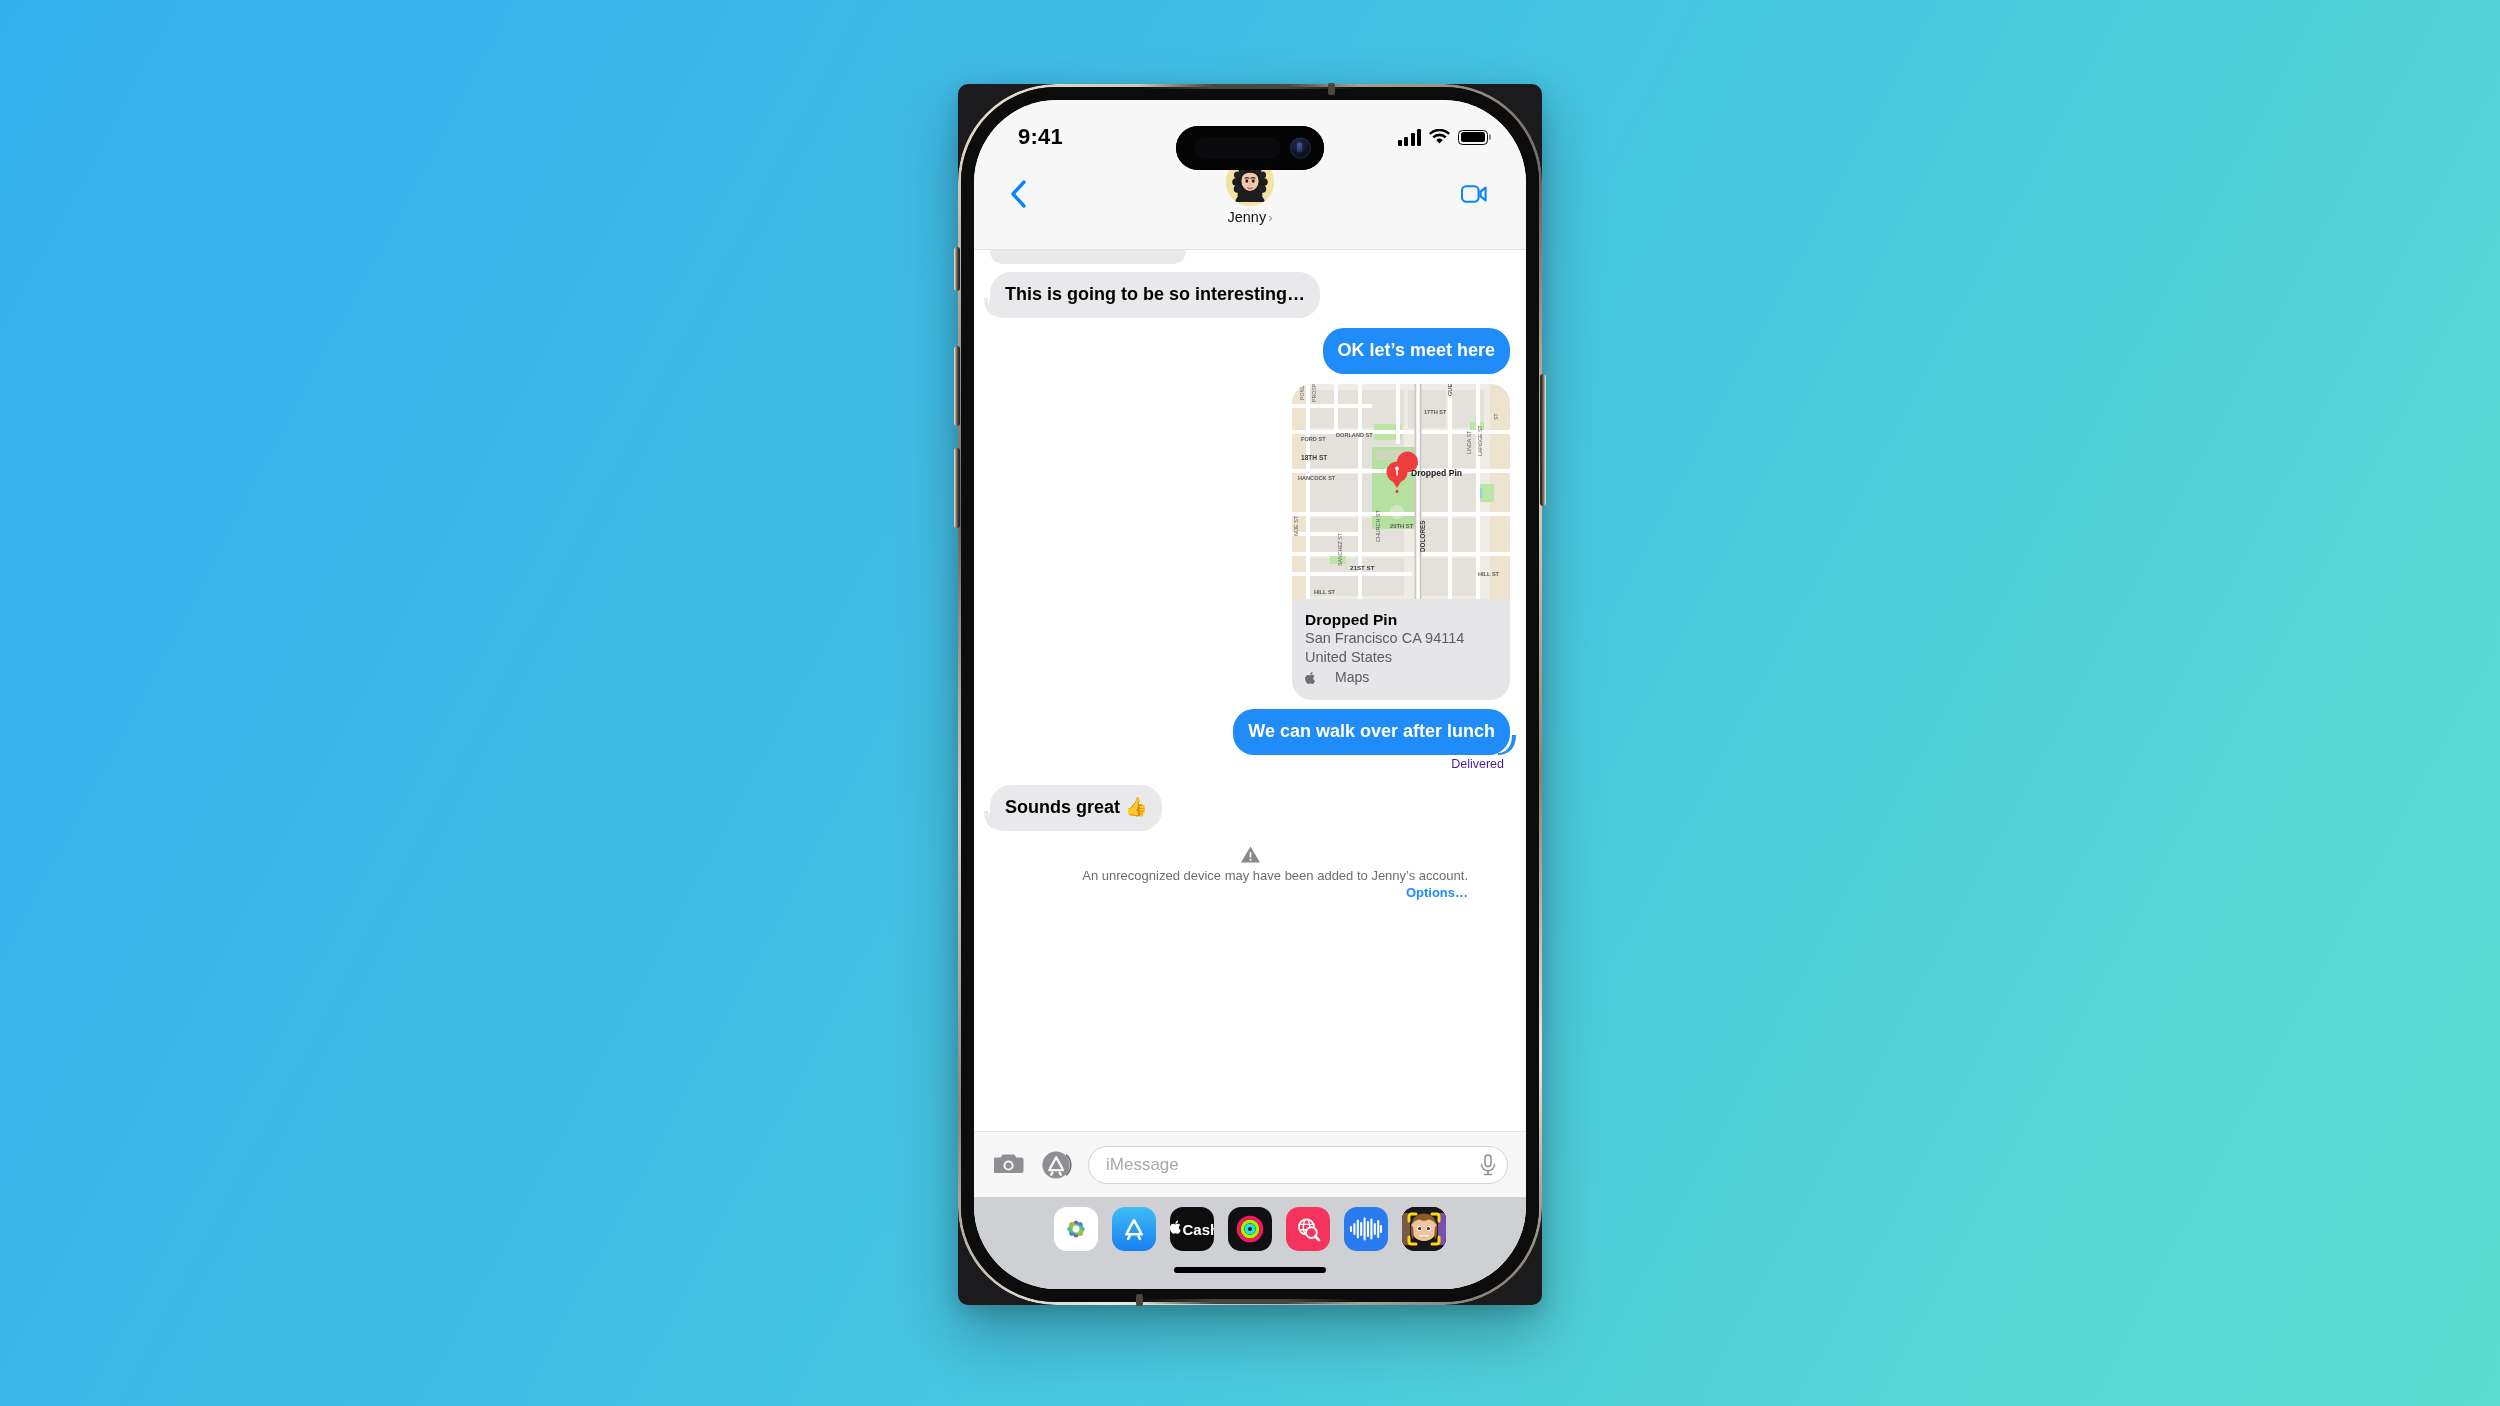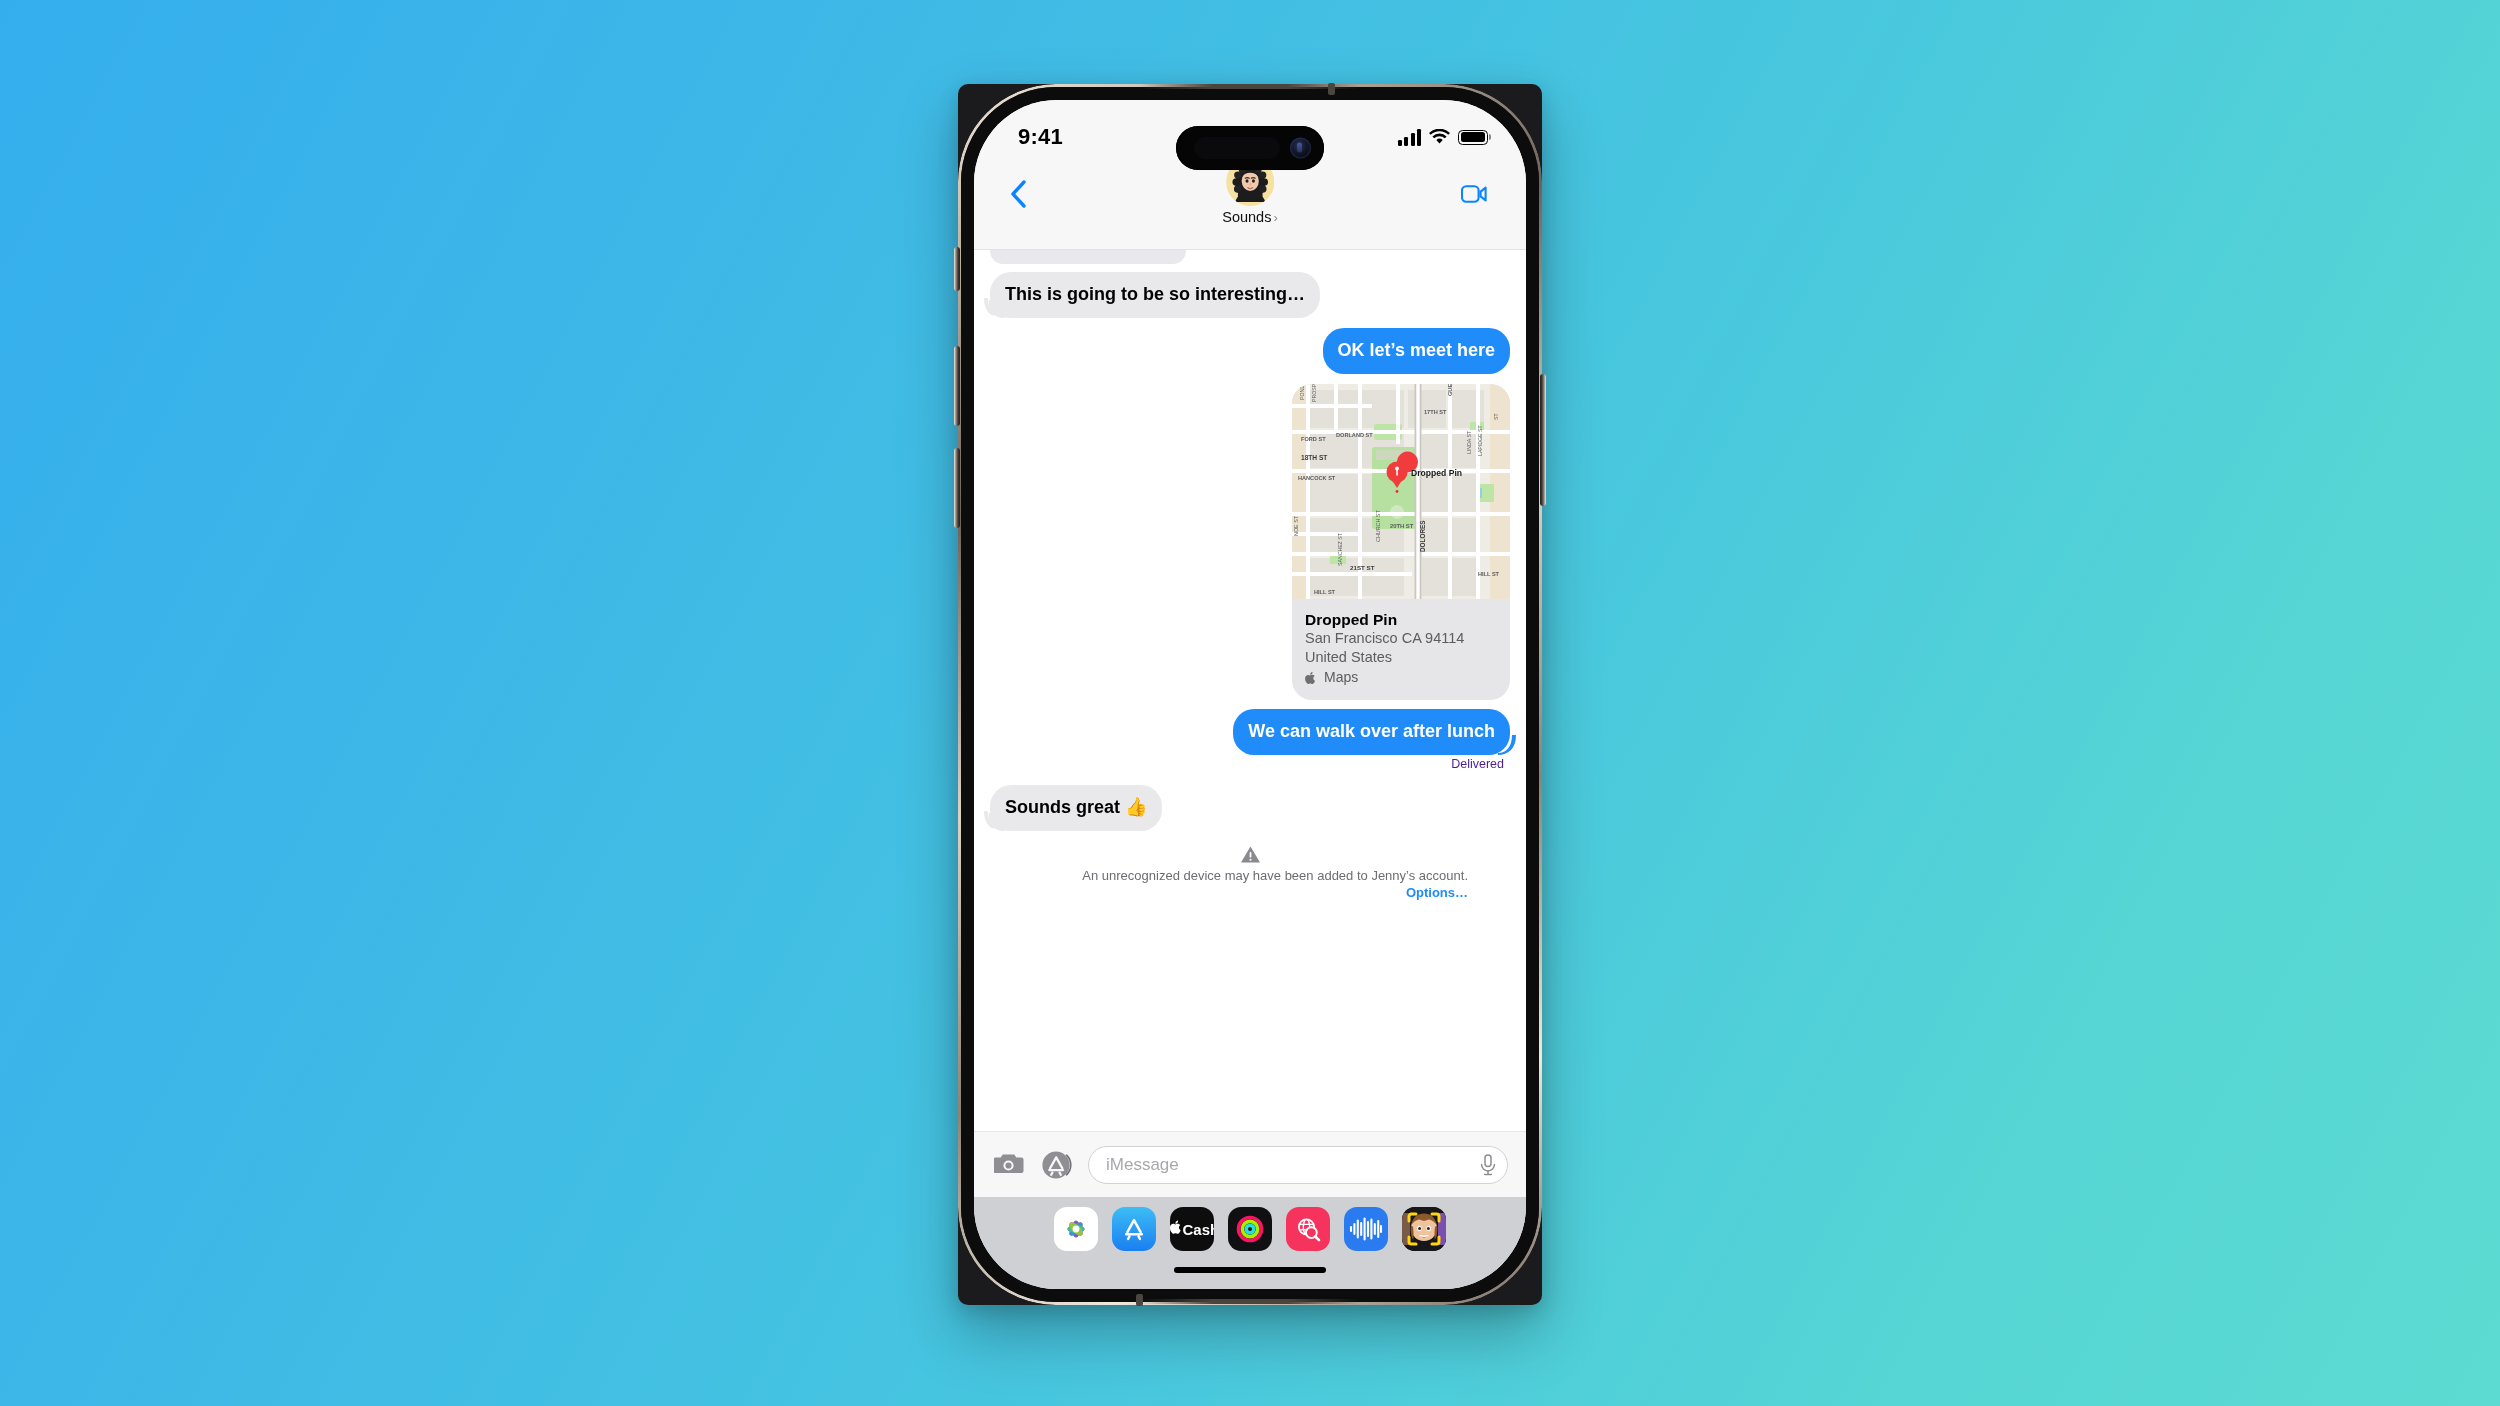--- a/index.html
+++ b/index.html
@@ -226,21 +226,21 @@
   }
   .mapimg {
     position:relative; width:100%; height:215px;
     background:#eceae3;
     overflow:hidden;
   }
   .mapmeta { padding: 11px 13px 13px; }
   .mapmeta .t1 { font-size:15.5px; font-weight:700; color:#000; line-height:19px; }
   .mapmeta .t2 { font-size:14.5px; color:#5c5c61; line-height:19px; }
   .mapmeta .t3 { font-size:14.5px; color:#5c5c61; line-height:19px; }
-  .mapmeta .t4 { font-size:14px; color:#5c5c61; line-height:19px; display:flex; align-items:center; gap:7px; margin-top:1px;}
+  .mapmeta .t4 { font-size:14px; color:#5c5c61; line-height:19px; display:flex; align-items:center; gap:18px; margin-top:1px;}
 
   .delivered {
     text-align:right; font-size:12.5px; color:#4c1d95;
     margin: -4px 6px 14px 0;
   }
 
   
   .sysnote {
     text-align:right; margin-top: 14px;
     padding: 0 42px;
@@ -370,21 +370,21 @@
               <path d="M25 20.2q2-1.1 4 0" stroke="#3a2a22" stroke-width="1.1" fill="none" stroke-linecap="round"></path>
 
               <ellipse cx="20.8" cy="23" rx="1.5" ry="1.8" fill="#2a1c16"></ellipse>
               <ellipse cx="27.2" cy="23" rx="1.5" ry="1.8" fill="#2a1c16"></ellipse>
 
               <path d="M24 25.4v1.8" stroke="#d9a98c" stroke-width="1" stroke-linecap="round" fill="none"></path>
               <path d="M21.6 29.6q2.4 2.2 4.8 0" stroke="#c4705f" stroke-width="1.3" fill="none" stroke-linecap="round"></path>
             </svg>
           </div>
           <div class="nav-name">
-            <span>Sounds</span>
+            <span>Jenny</span>
             <span class="chev">›</span>
           </div>
         </div>
 
         <div class="nav-video">
           <svg width="26" height="18" viewBox="0 0 26 18">
             <rect x="1" y="1.2" width="16.6" height="15.6" rx="4.2" fill="none" stroke="#0a84ff" stroke-width="2.1"></rect>
             <path d="M19.6 6.6 24.6 2.6v12.8l-5-4z" fill="none" stroke="#0a84ff" stroke-width="2.1" stroke-linejoin="round"></path>
           </svg>
         </div>

